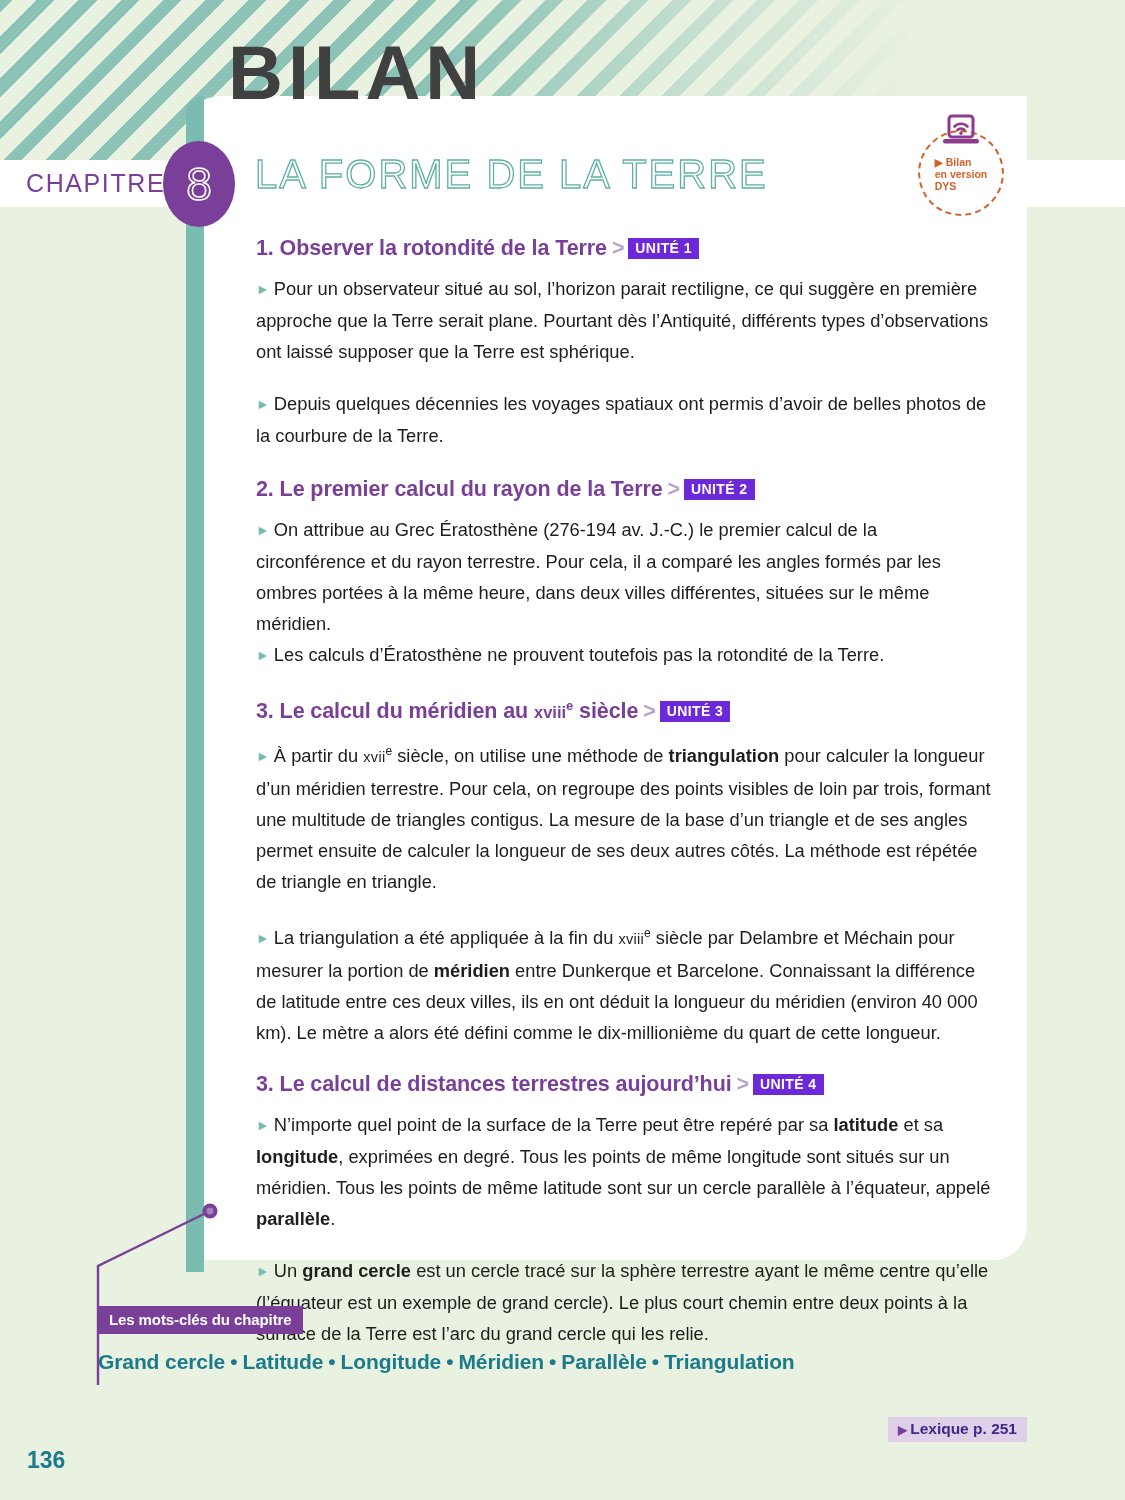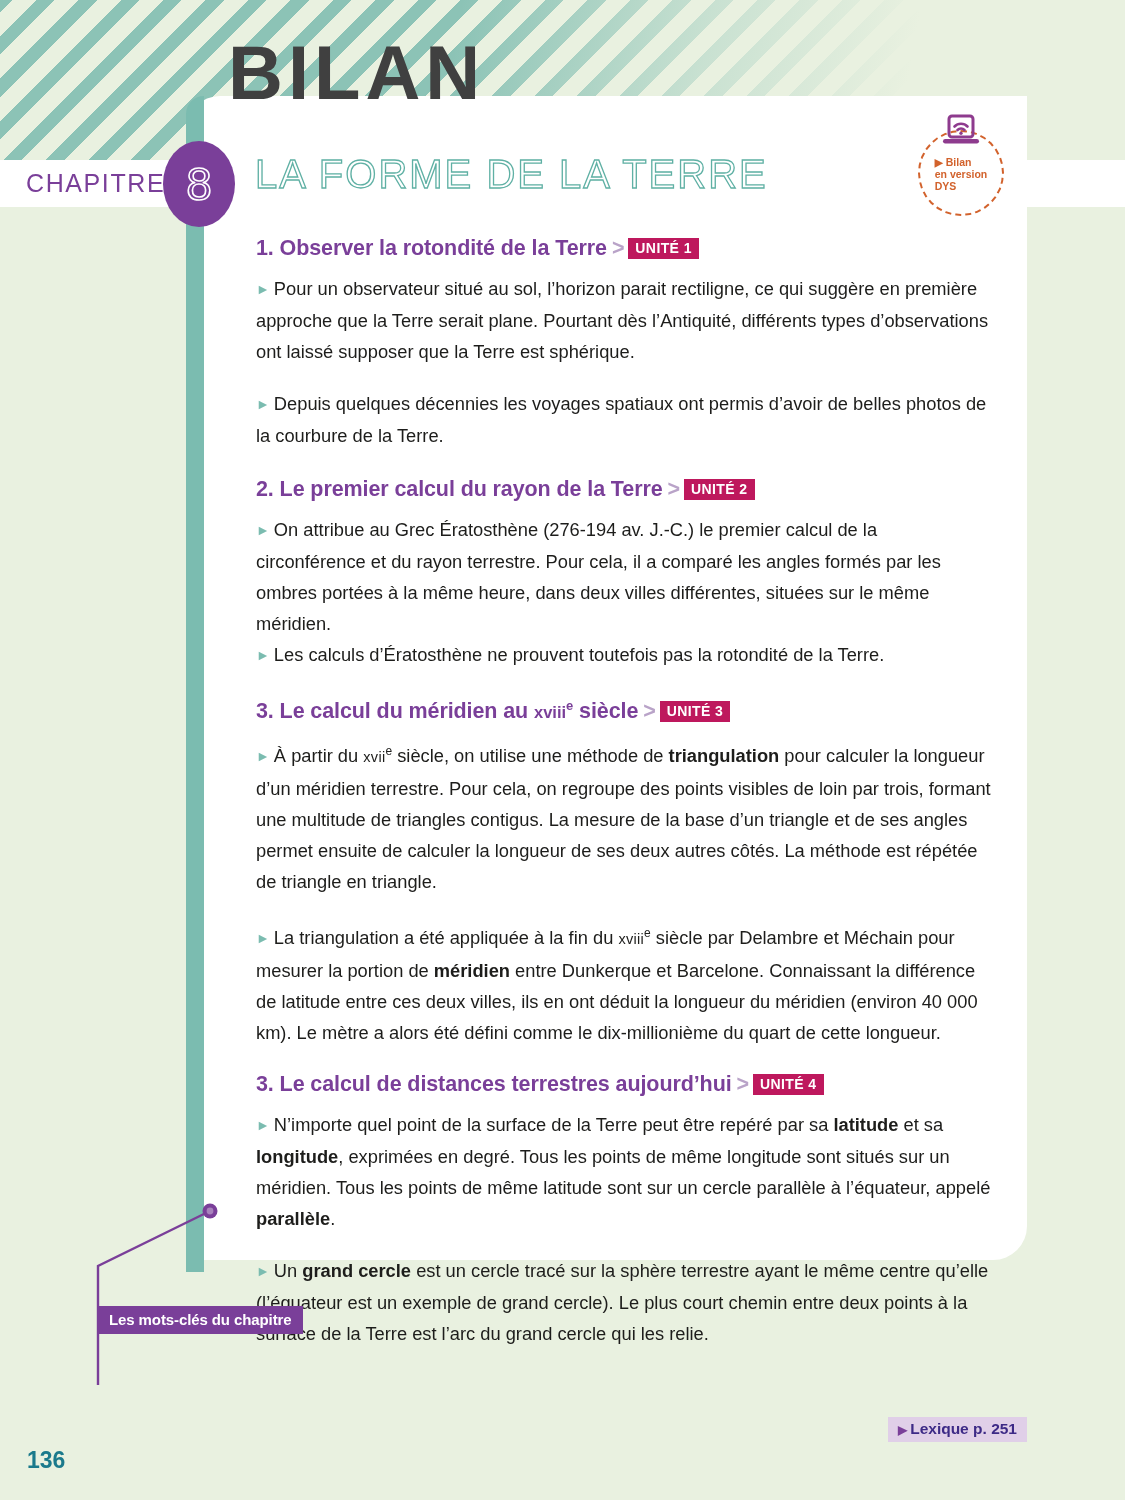--- a/index.html
+++ b/index.html
@@ -128,21 +128,21 @@
     font-weight:700;
     letter-spacing:-0.1px;
     margin:0 0 12px 0;
     white-space:nowrap;
   }
   .sec-head .gt{color:#b9a3c8;font-weight:700;margin:0 4px 0 5px;}
   .sec-head .sc{font-size:16.5px;letter-spacing:0px;}
   .sec-head .sup{font-size:13px;vertical-align:super;}
   .unite-badge{
     display:inline-block;
-    background:#be185d;color:#ffffff;
+    background:#6d28d9;color:#ffffff;
     font-size:14px;font-weight:700;letter-spacing:0.4px;
     padding:2px 7px 3px 7px;
     vertical-align:2px;
   }
   p.para{
     margin:0 0 0 0;
     font-size:18.3px;
     line-height:31px;
     color:#1d1d1b;
     text-indent:0;
@@ -284,17 +284,20 @@
 </div>
 
 <svg id="connector" viewBox="0 0 180 200" xmlns="http://www.w3.org/2000/svg">
   <polyline points="130,21 18,76 18,195" fill="none" stroke="#7a3f99" stroke-width="2.4"></polyline>
   <circle cx="130" cy="21" r="7.5" fill="#7a3f99"></circle>
   <circle cx="130" cy="21" r="3.4" fill="#ffffff" fill-opacity="0.35"></circle>
 </svg>
 
 <div id="keywords-block">
   <div id="keywords-title">Les mots-clés du chapitre</div>
+  <div id="keywords-list">
+    <span>Grand cercle</span><span class="sep">•</span><span>Latitude</span><span class="sep">•</span><span>Longitude</span><span class="sep">•</span><span>Méridien</span><span class="sep">•</span><span>Parallèle</span><span class="sep">•</span><span>Triangulation</span>
+  </div>
 </div>
 
 <div id="lexique"><span class="arrow">▶</span><span>Lexique p. 251</span></div>
 
 <div id="page-number">136</div>
 
 </body></html>

